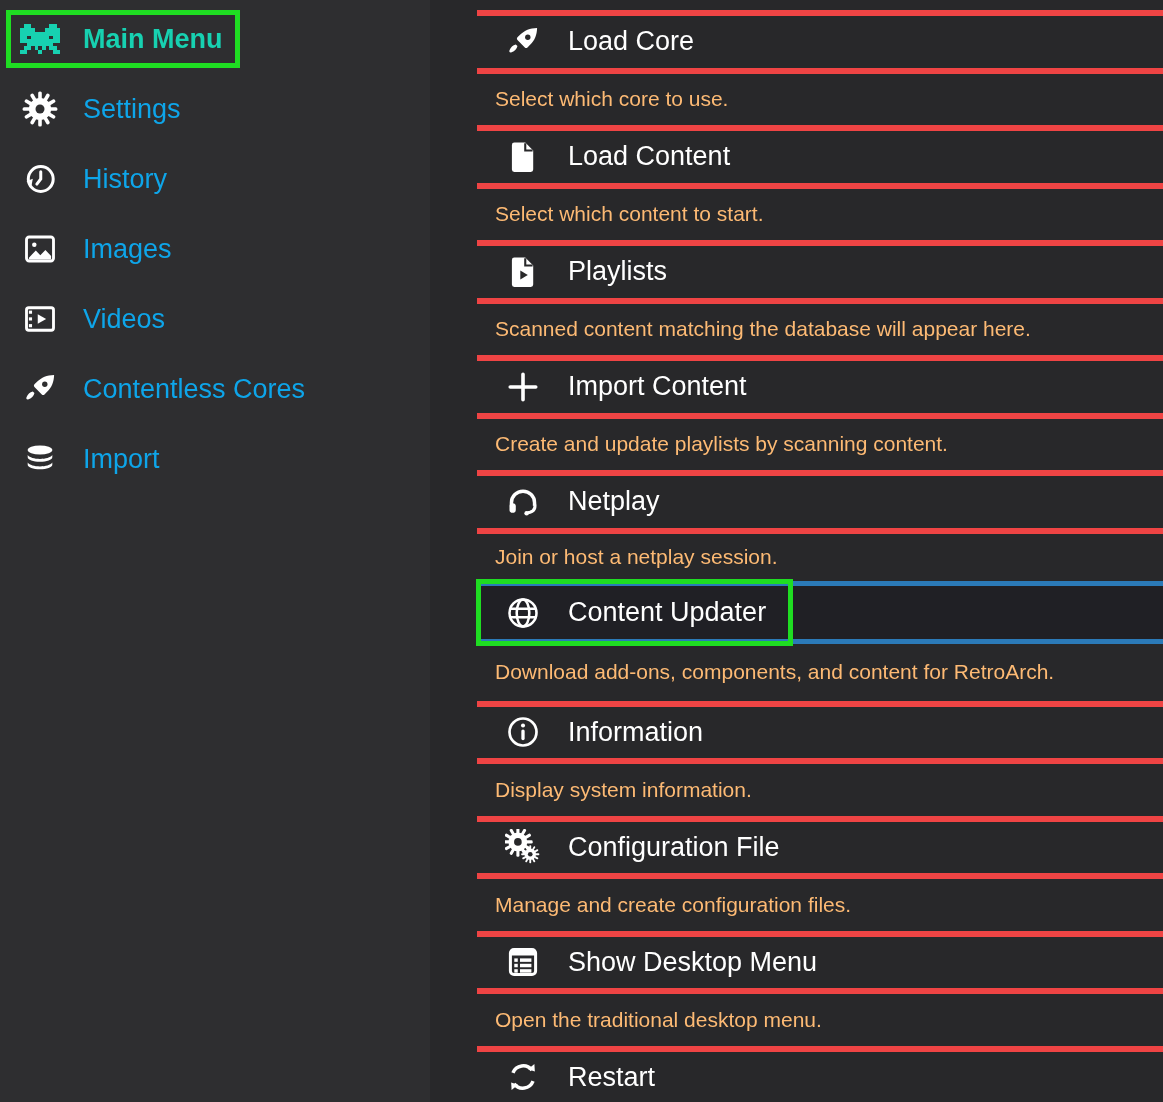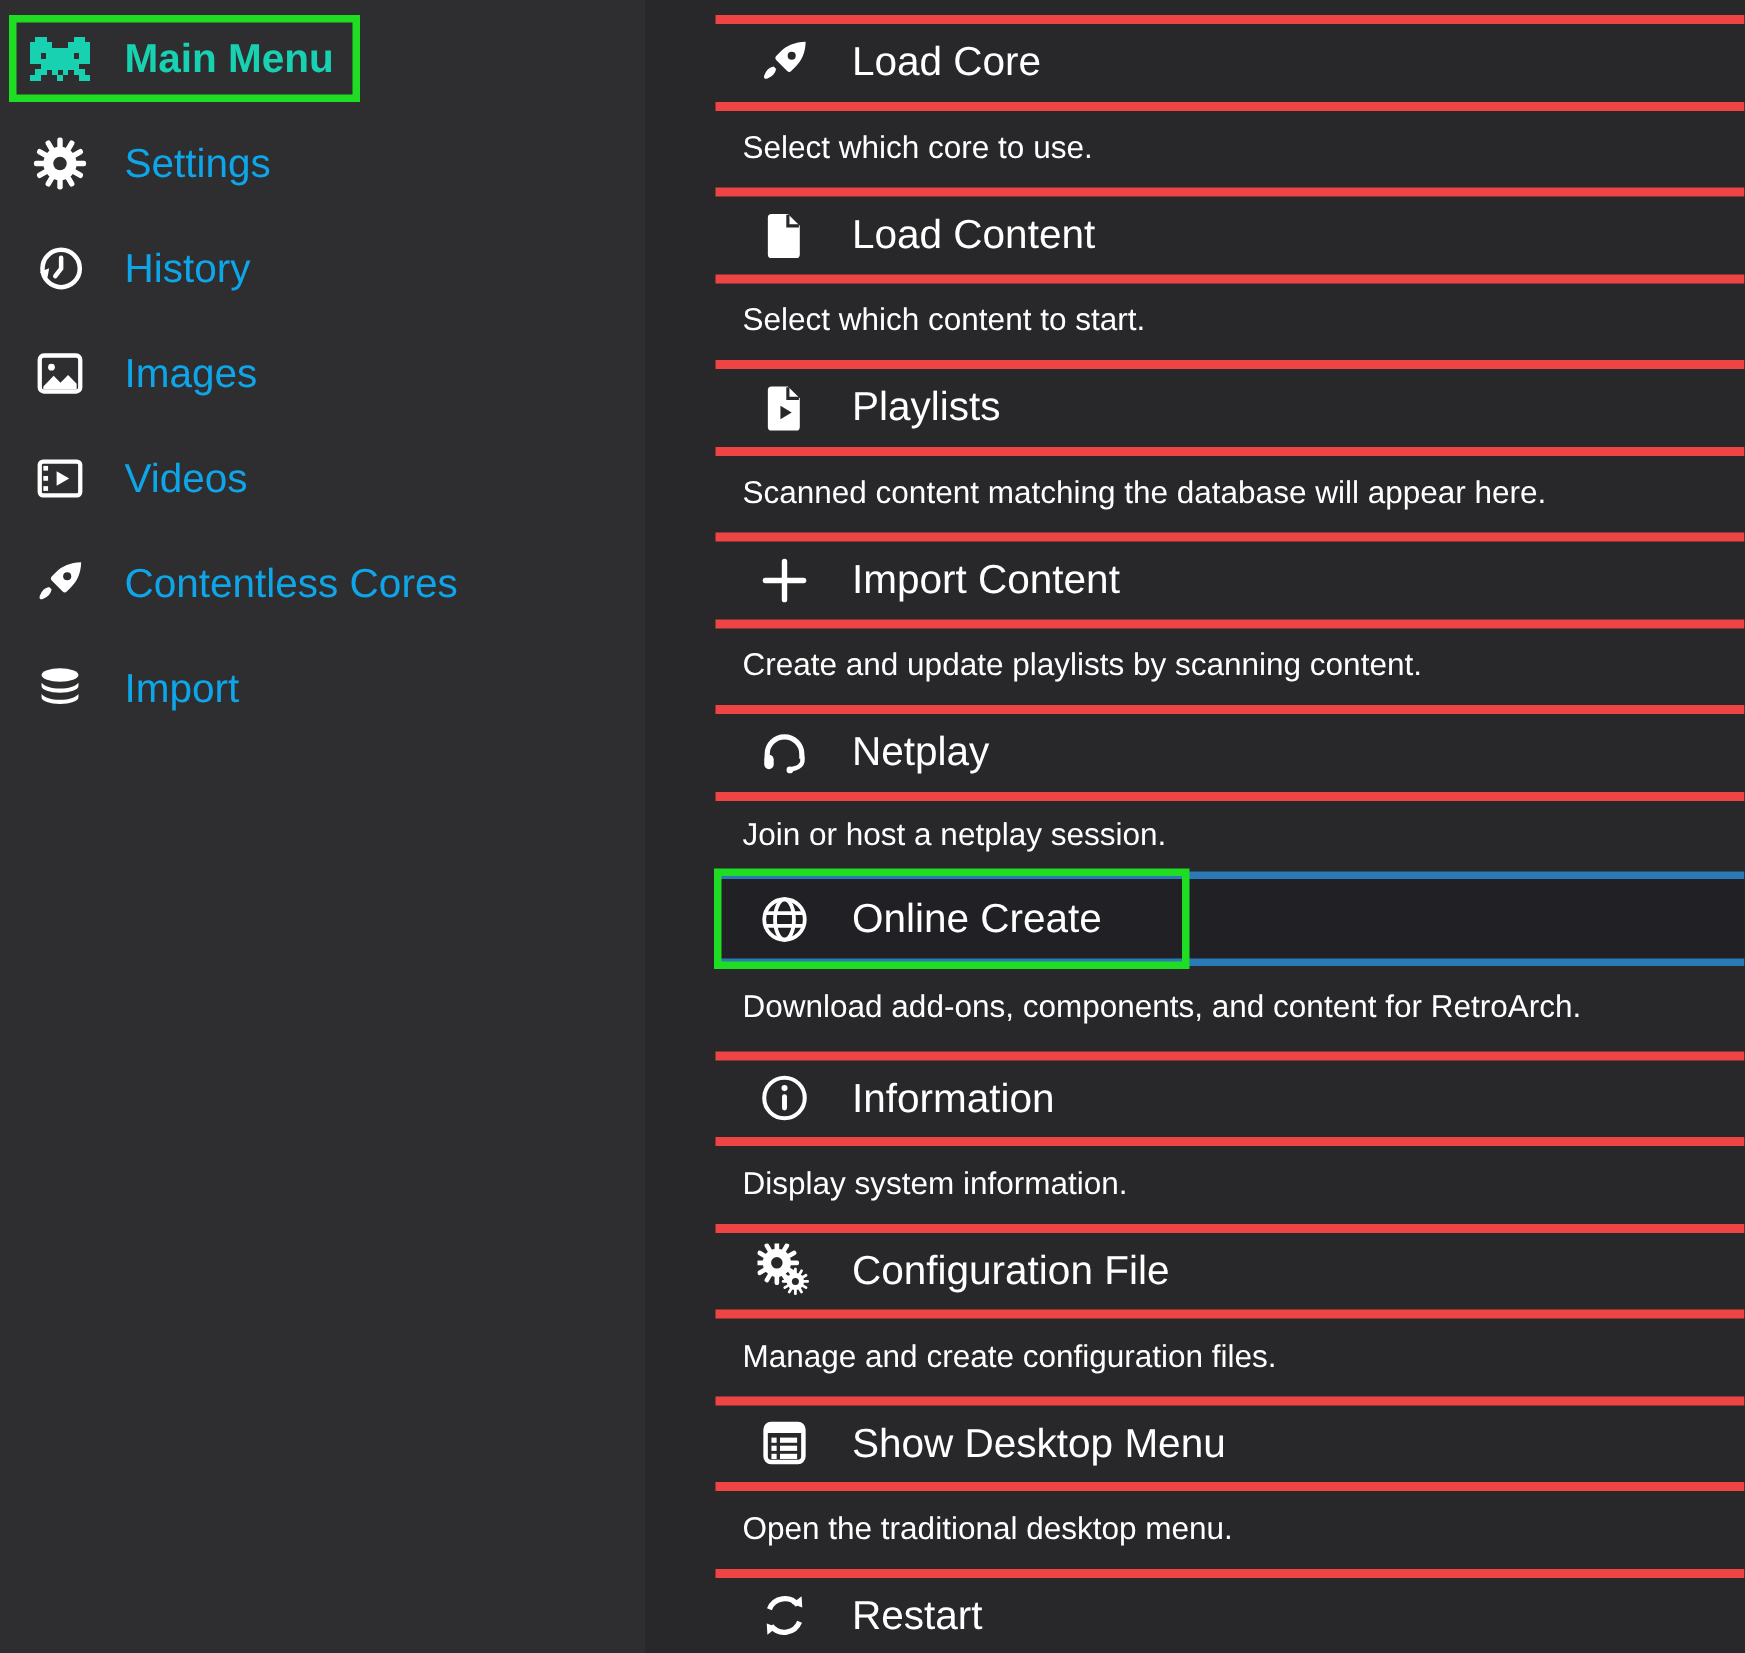--- a/index.html
+++ b/index.html
@@ -22,21 +22,21 @@
   .main { position:absolute; left:430px; top:0; width:733px; height:1102px;
           background:#28282a; padding-top:10px; --hole:#28282a; }
   .rows { margin-left:47px; }
   .row  { height:57.5px; display:flex; align-items:center; border-top:6px solid #ef4444; }
   .row.entry { padding-left:27px; }
   .row.entry .icon { width:38px; height:38px; flex:0 0 38px; display:flex;
                      align-items:center; justify-content:center; color:#ffffff; }
   .row.entry .icon svg { width:36px; height:36px; }
   .row.entry .lbl { margin-left:26px; font-size:27px; color:#ffffff; white-space:nowrap; }
   .row.sub { padding-left:18px; }
-  .row.sub .txt { font-size:21px; color:#ffffff; white-space:nowrap; }
+  .row.sub .txt { font-size:21px; color:#fdba74; white-space:nowrap; }
   .row.h535 { height:53.5px;text-align:right; }
   .row.h565 { height:56.5px; }
   .row.nobt { border-top:none; }
   .row.selected { height:63px; background:#202025;
                   border-top:5px solid #2b7ab8; border-bottom:5px solid #2b7ab8; }
 
   
   .annot { position:absolute; border:5px solid #1fdd22; background:transparent; pointer-events:none; }
   .annot.a1 { left:6px;   top:10px;  width:234px; height:58px; }
   .annot.a2 { left:476px; top:579px; width:317px; height:67px; }
@@ -266,21 +266,21 @@
     </div>
 
     <div class="row entry selected">
       <span class="icon">
           <svg viewBox="0 0 24 24" fill="none" stroke="currentColor" stroke-width="1.7">
       <circle cx="12" cy="12" r="9"></circle>
       <ellipse cx="12" cy="12" rx="4.2" ry="9"></ellipse>
       <path d="M3.4 9.2 h17.2 M3.4 14.8 h17.2"></path>
           </svg>
         </span>
-      <span class="lbl">Online Create</span>
+      <span class="lbl">Content Updater</span>
     </div>
     <div class="row sub h565 nobt">
       <span class="txt">Download add-ons, components, and content for RetroArch.</span>
     </div>
 
     <div class="row entry">
       <span class="icon">
           <svg viewBox="0 0 24 24" fill="none" stroke="currentColor" stroke-width="1.8">
       <circle cx="12" cy="12" r="9"></circle>
       <g fill="currentColor" stroke="none">

